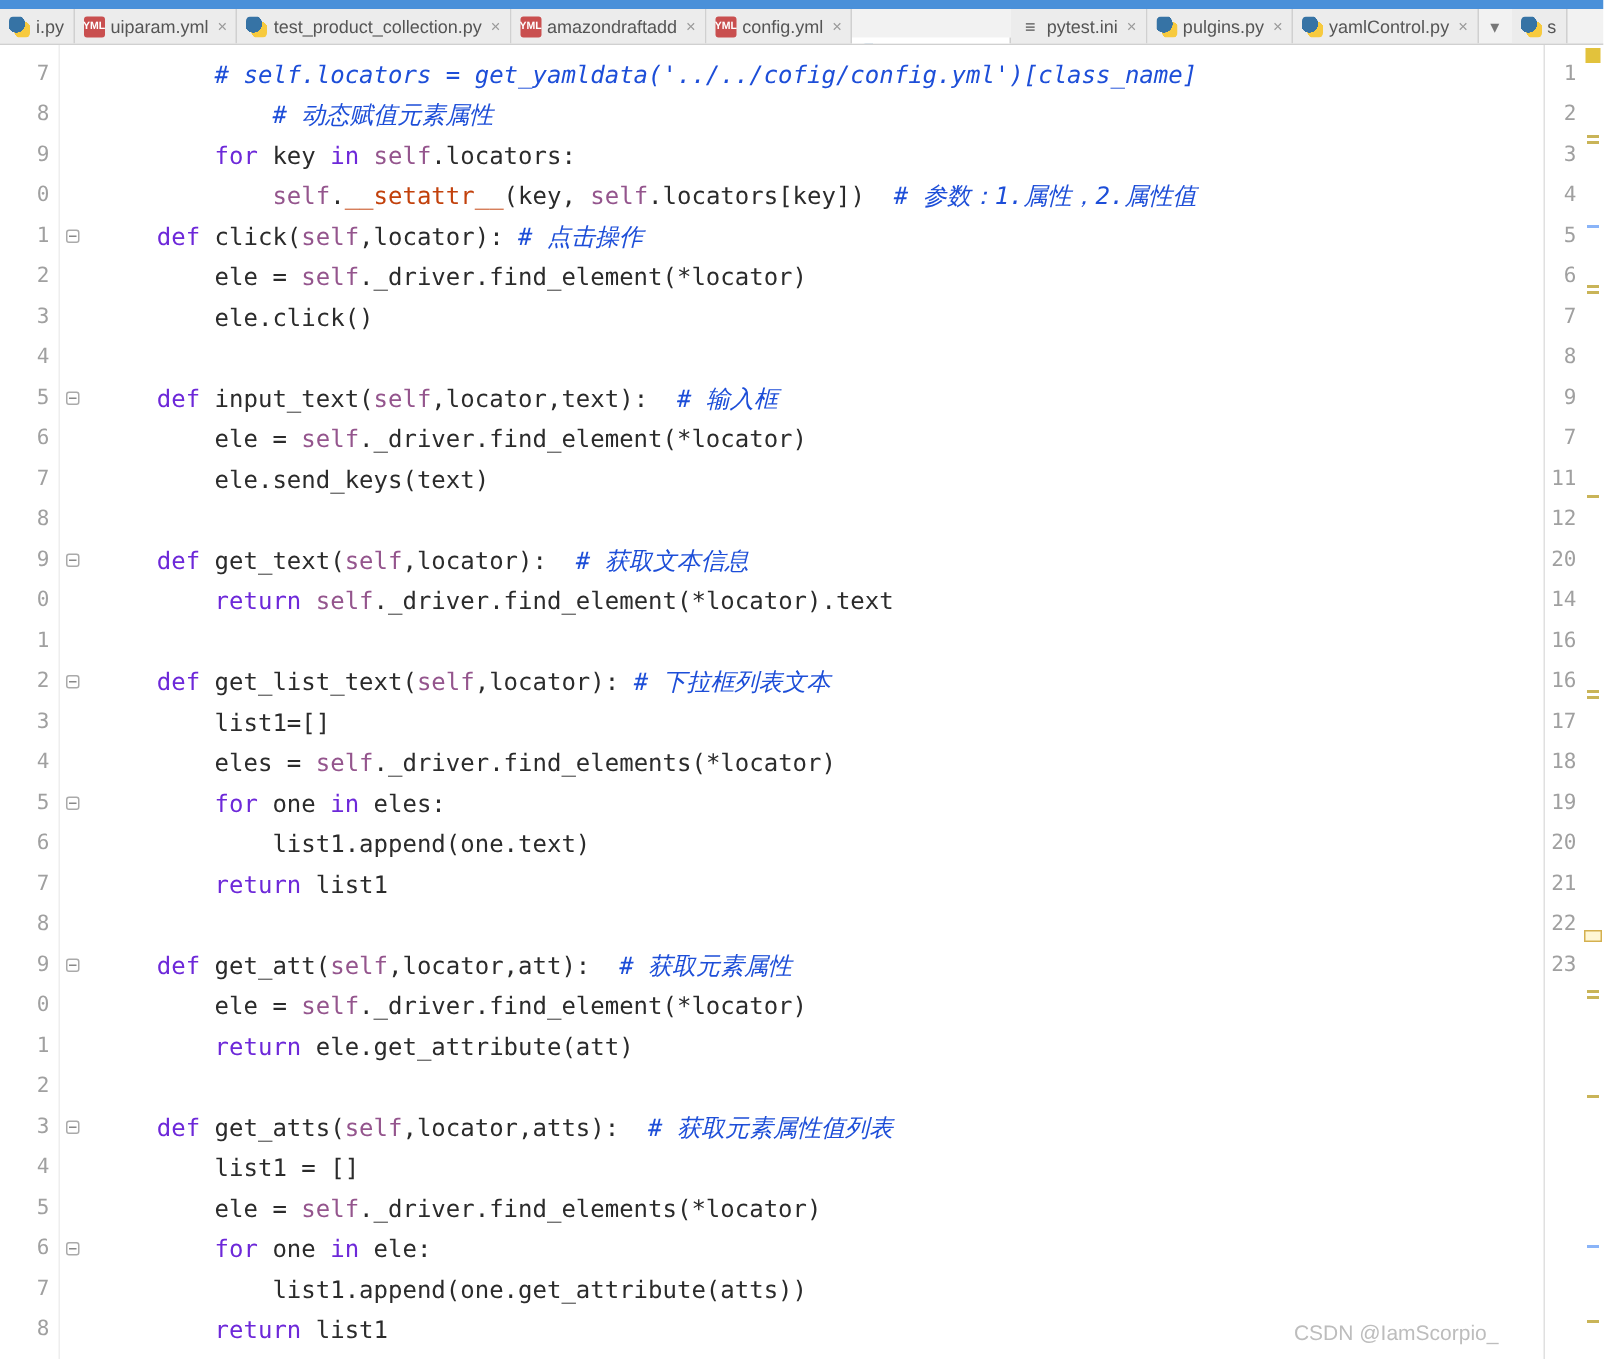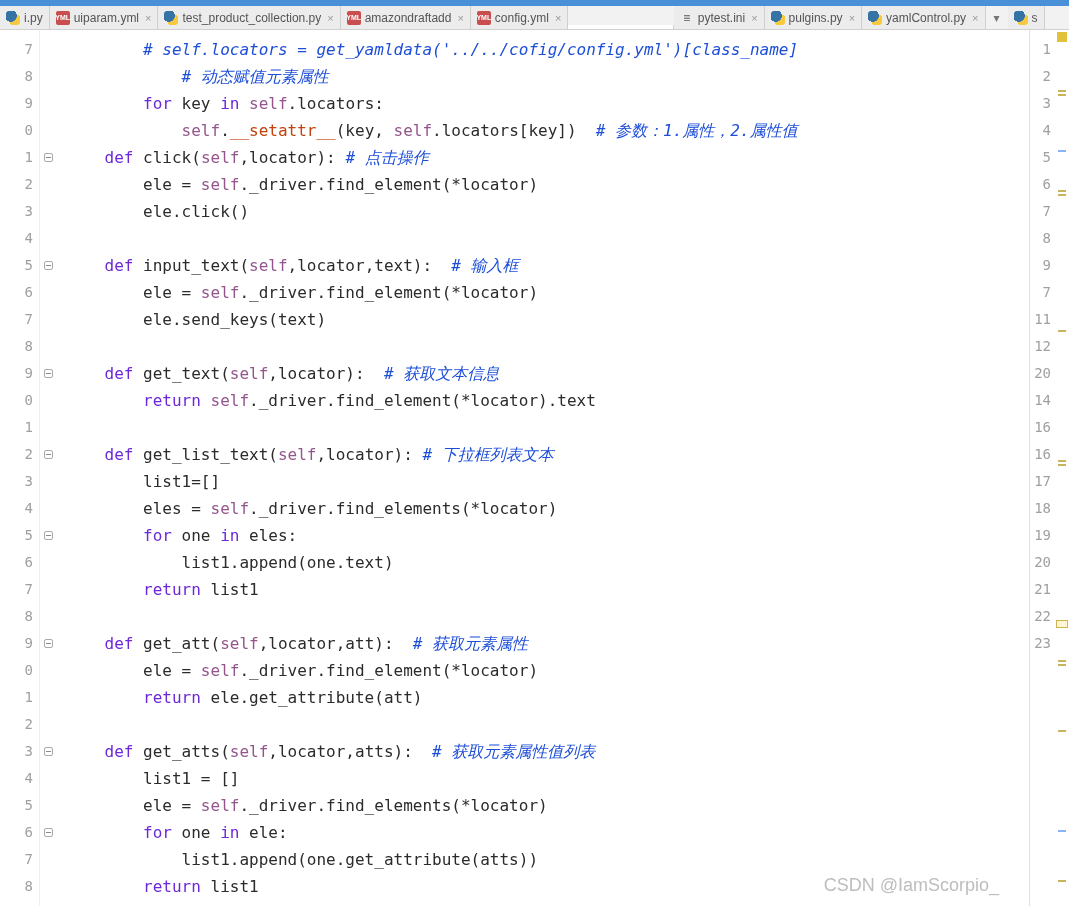--- a/index.html
+++ b/index.html
@@ -96,21 +96,21 @@
   .minimap {
     width:14px; background:#fff; position:relative;
   }
   .mm-mark { position:absolute; left:3px; right:3px; height:2px; }
   .mm-y { background:#c9b458;}
   .mm-b { background:#8ab4f8;}
   .mm-box { position:absolute; left:1px; right:1px; height:8px; border:1px solid #d4b04f; background:rgba(255,235,150,.4);}
   .mm-warn { position:absolute; right:2px; top:2px; width:10px;height:10px;background:#e2c23c;}
   .watermark {
     position:absolute; right:70px; bottom:10px; color:#bdbdbd;
-    font-family:Arial,sans-serif; font-size:18px;
+    font-family:Arial,sans-serif; font-size:14px;
   }
 </style>
 </head>
 <body>
 
 <div class="top-strip"></div>
 
 <div class="tabs">
 
 <div class="tab">

